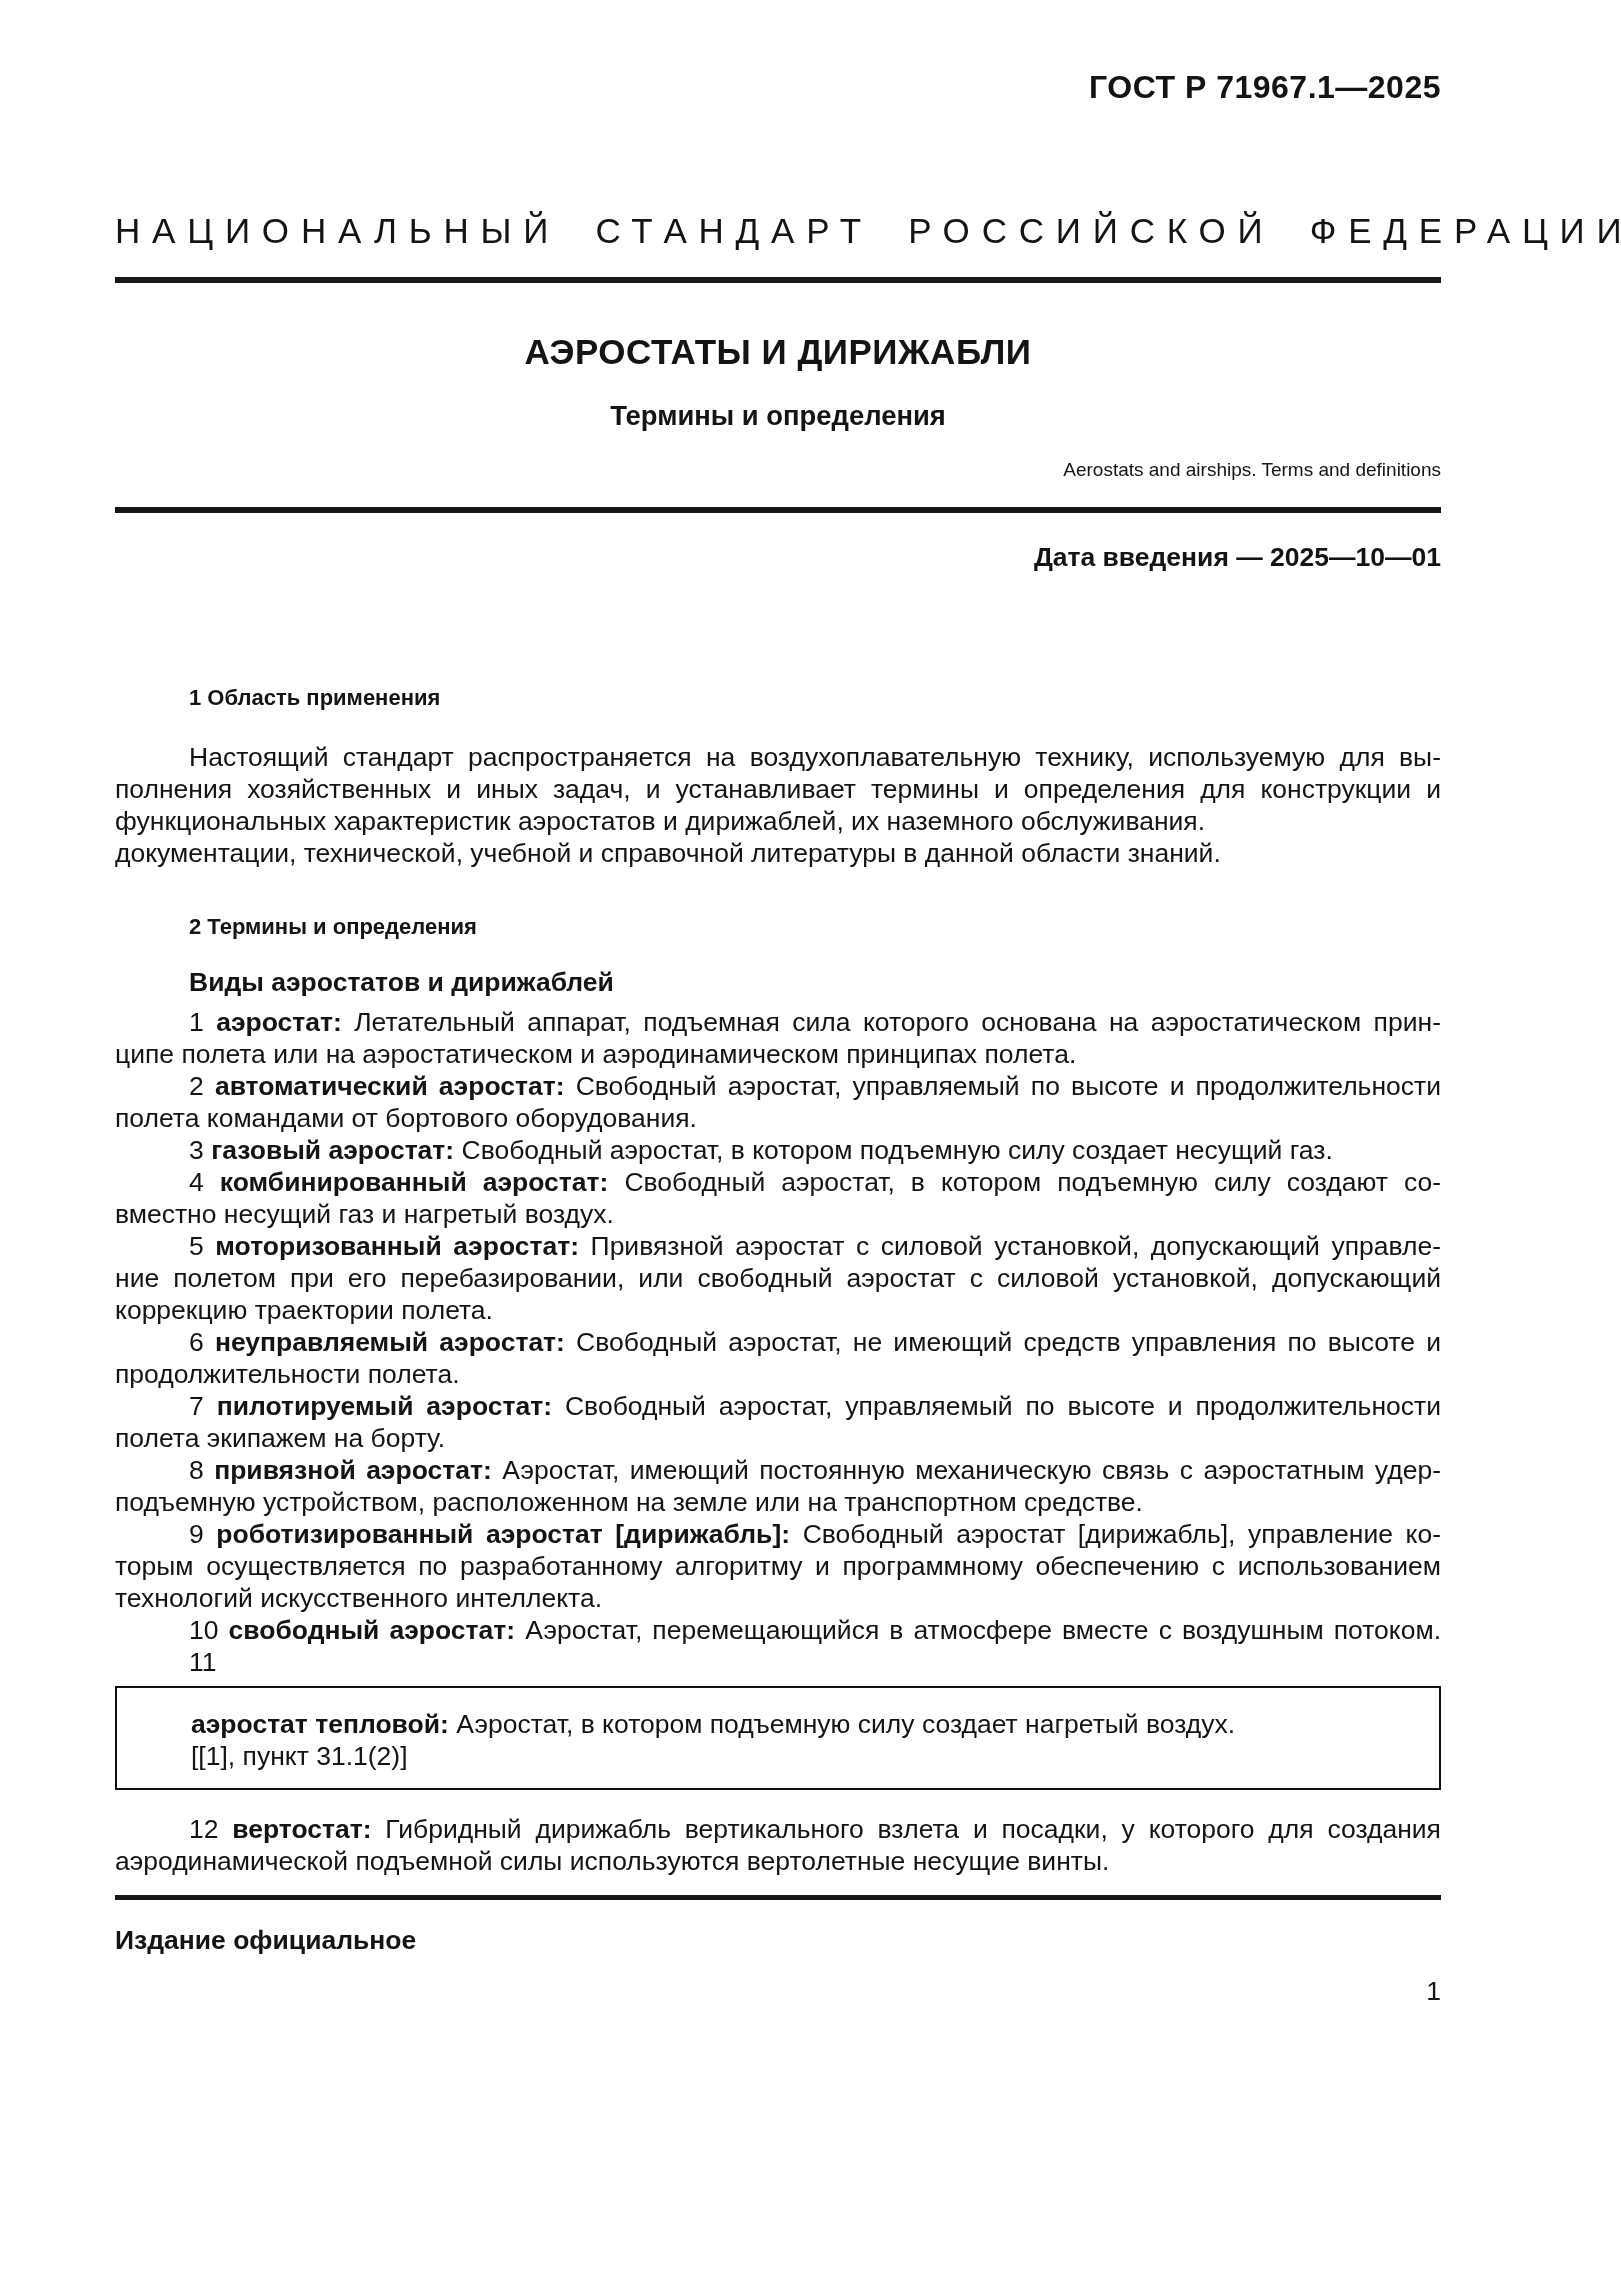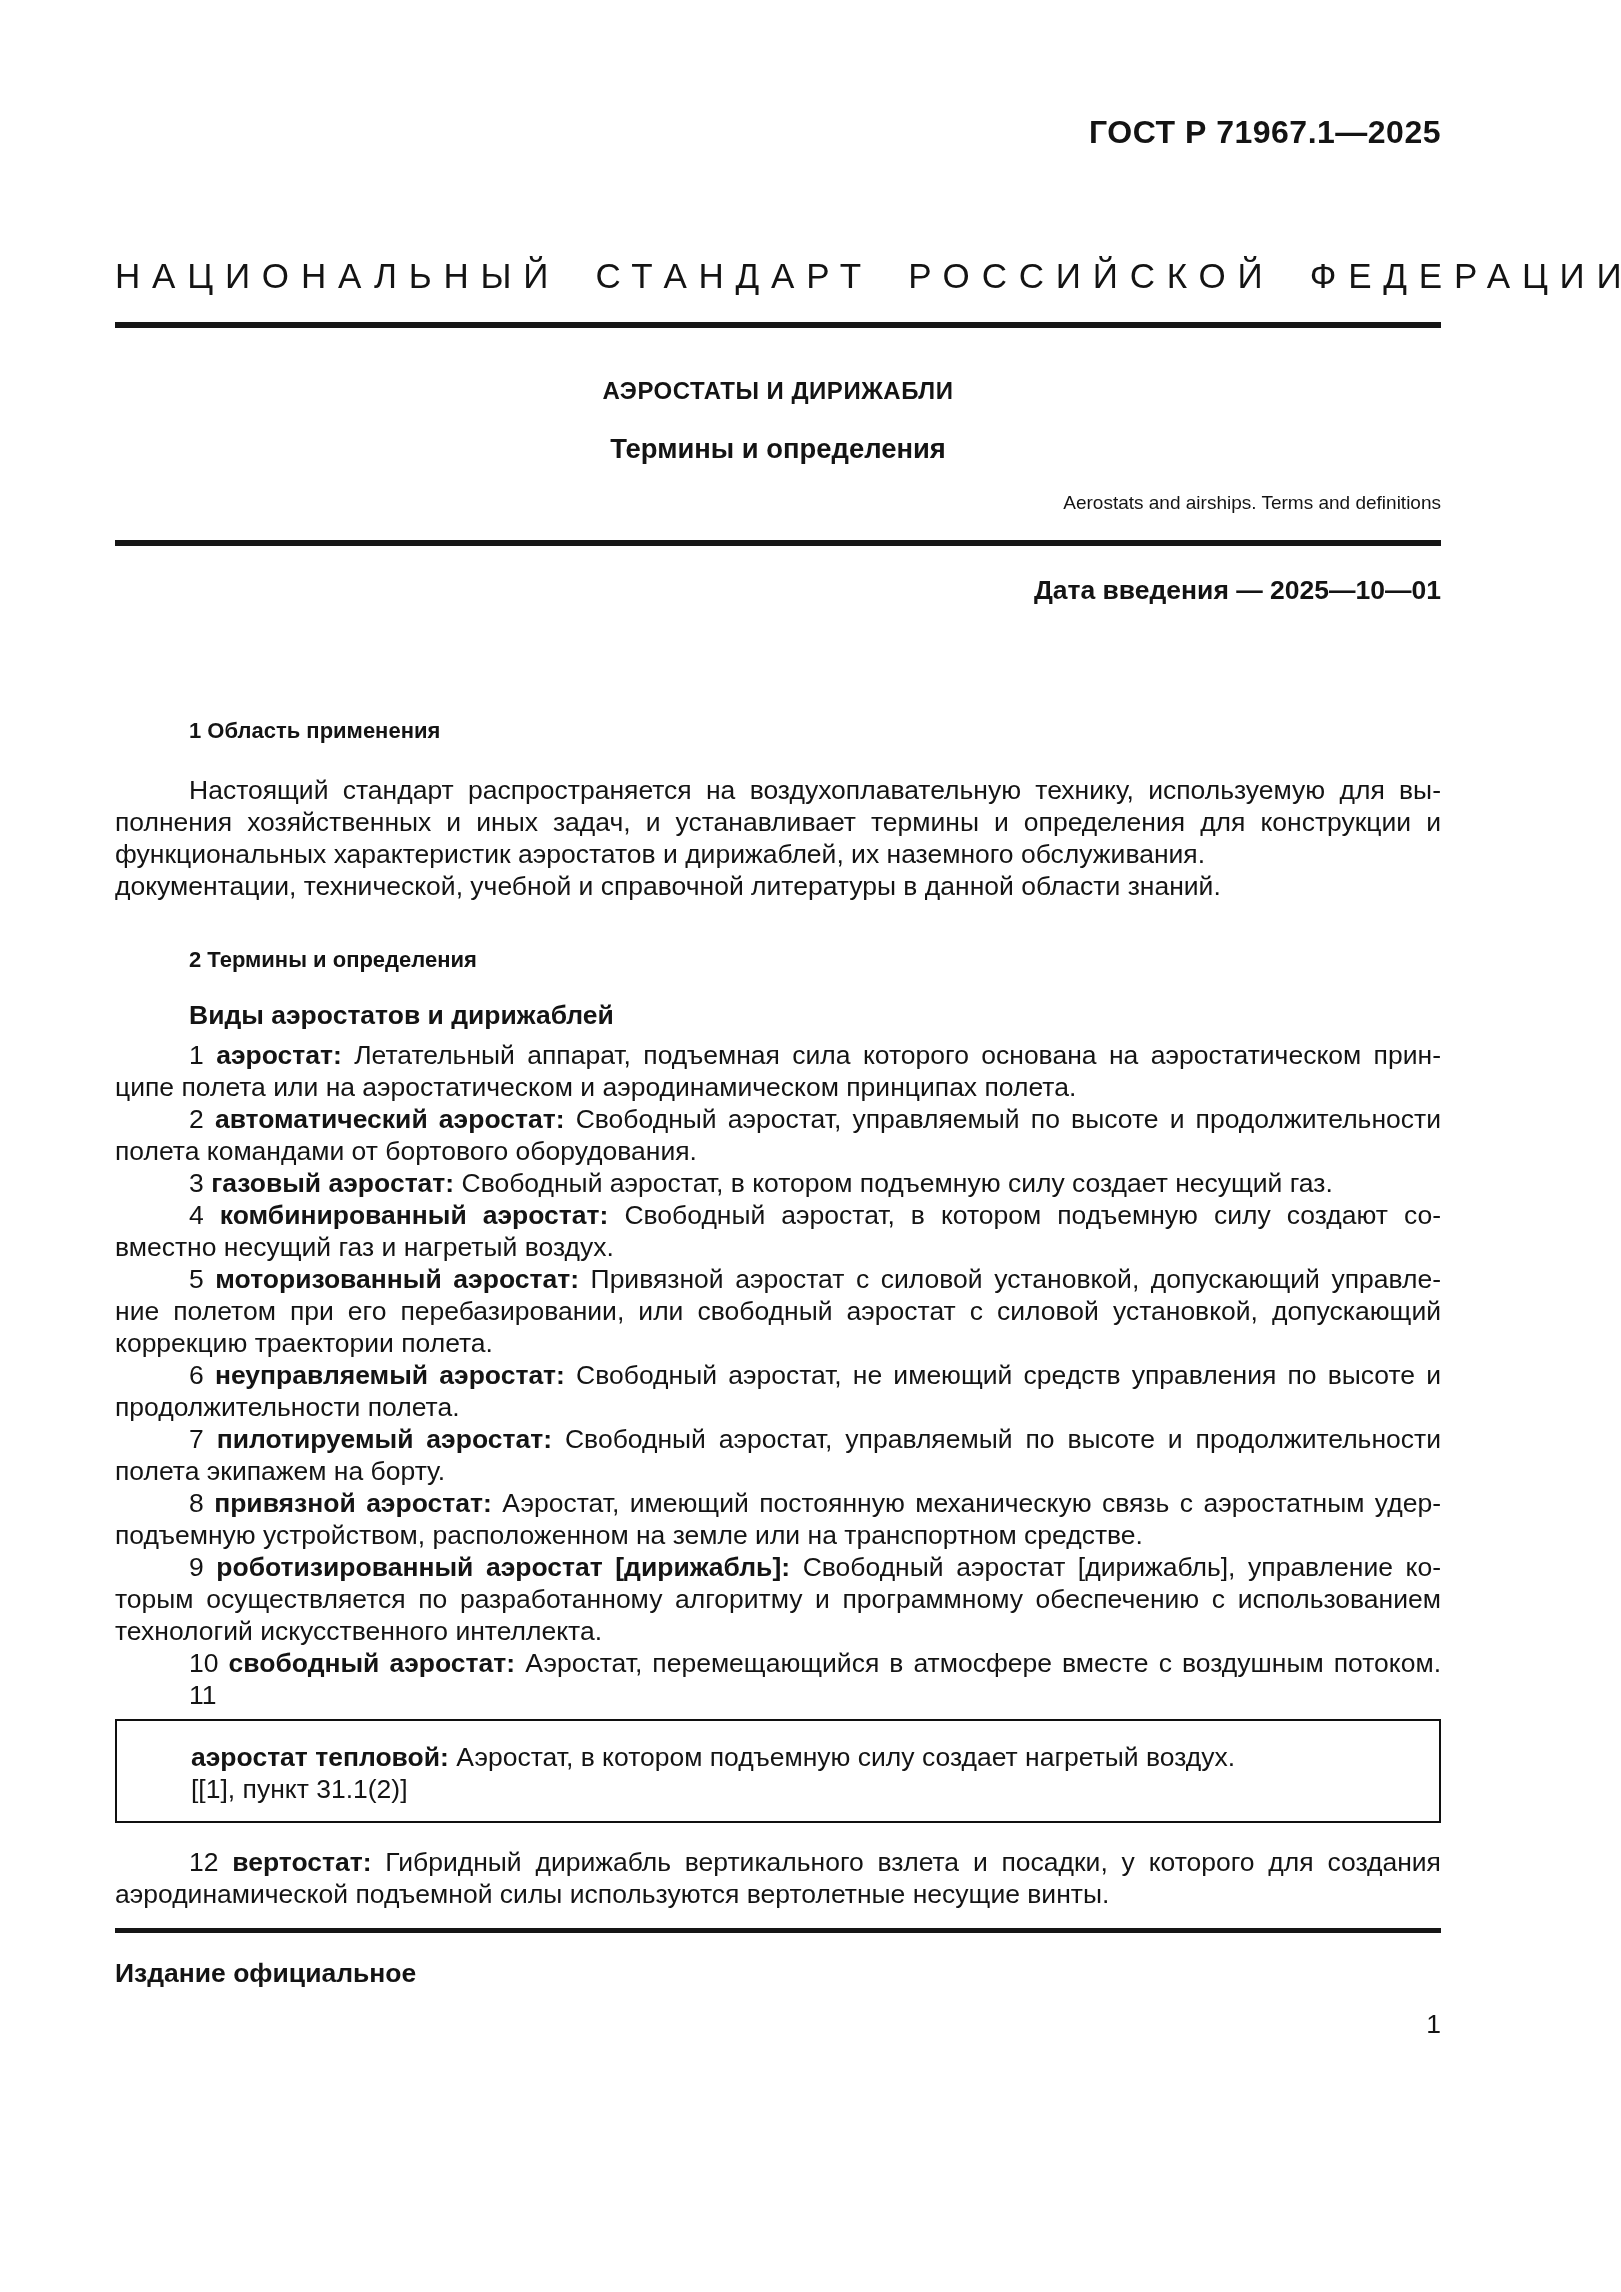--- a/index.html
+++ b/index.html
@@ -7,27 +7,27 @@
     position:relative;
     width:1621px;height:2293px;
     margin:0 auto;
     background:#ffffff;
     box-sizing:border-box;
     padding:0 180px 0 115px;
     font-family:"Liberation Sans","DejaVu Sans",sans-serif;
     color:#141414;
     overflow:hidden;
   }
-  .docnum{padding-top:114px;text-align:right;font-size:32px;font-weight:bold;letter-spacing:0.5px;}
+  .docnum{padding-top:69px;text-align:right;font-size:32px;font-weight:bold;letter-spacing:0.5px;}
   .banner{margin-top:105px;font-size:35px;font-weight:normal;letter-spacing:11.8px;word-spacing:13.7px;white-space:nowrap;}
   .rule{background:#161616;}
   .rule1{margin-top:25.5px;height:6.9px;}
   .rule2{margin-top:25.5px;height:5.9px;}
   .rule3{margin-top:17.6px;height:4.9px;}
-  .t-main{margin-top:49px;text-align:center;font-size:24px;font-weight:bold;letter-spacing:0.5px;}
+  .t-main{margin-top:49px;text-align:center;font-size:35px;font-weight:bold;letter-spacing:0.5px;}
   .t-sub{margin-top:27.4px;text-align:center;font-size:27.4px;font-weight:bold;}
   .t-en{margin-top:27.4px;text-align:right;font-size:19px;}
   .date{margin-top:29px;text-align:right;font-size:26.5px;font-weight:bold;}
   .h-sec{font-size:22px;font-weight:bold;padding-left:74px;line-height:37px;}
   .h1{margin-top:106px;}
   .h2{margin-top:39px;}
   .subhead{margin-top:21.6px;font-size:26.5px;font-weight:bold;padding-left:74px;line-height:31px;}
   .block{margin-top:25.5px;}
   .terms{margin-top:8.8px;}
   .ln{font-size:26.5px;line-height:32px;}

